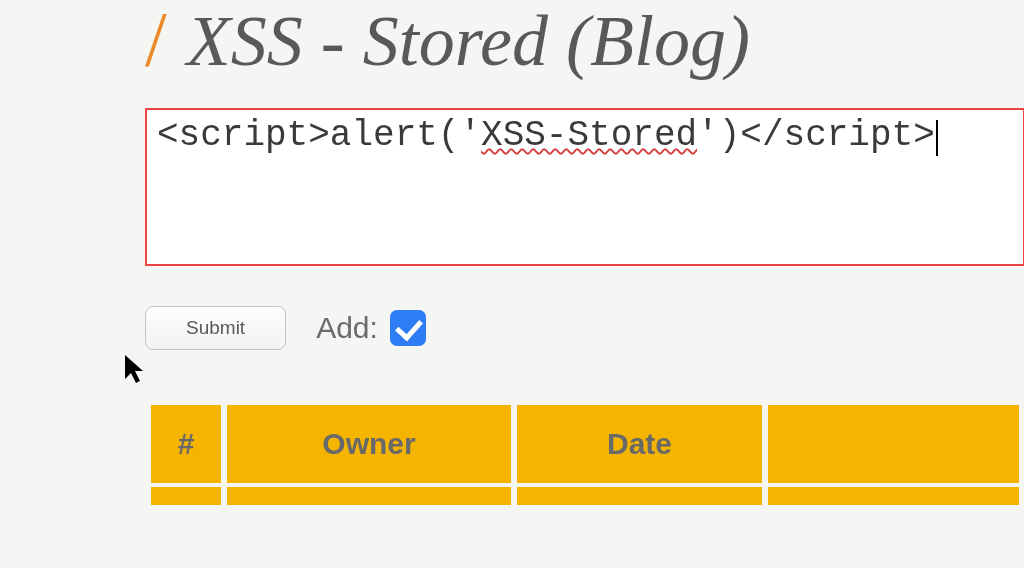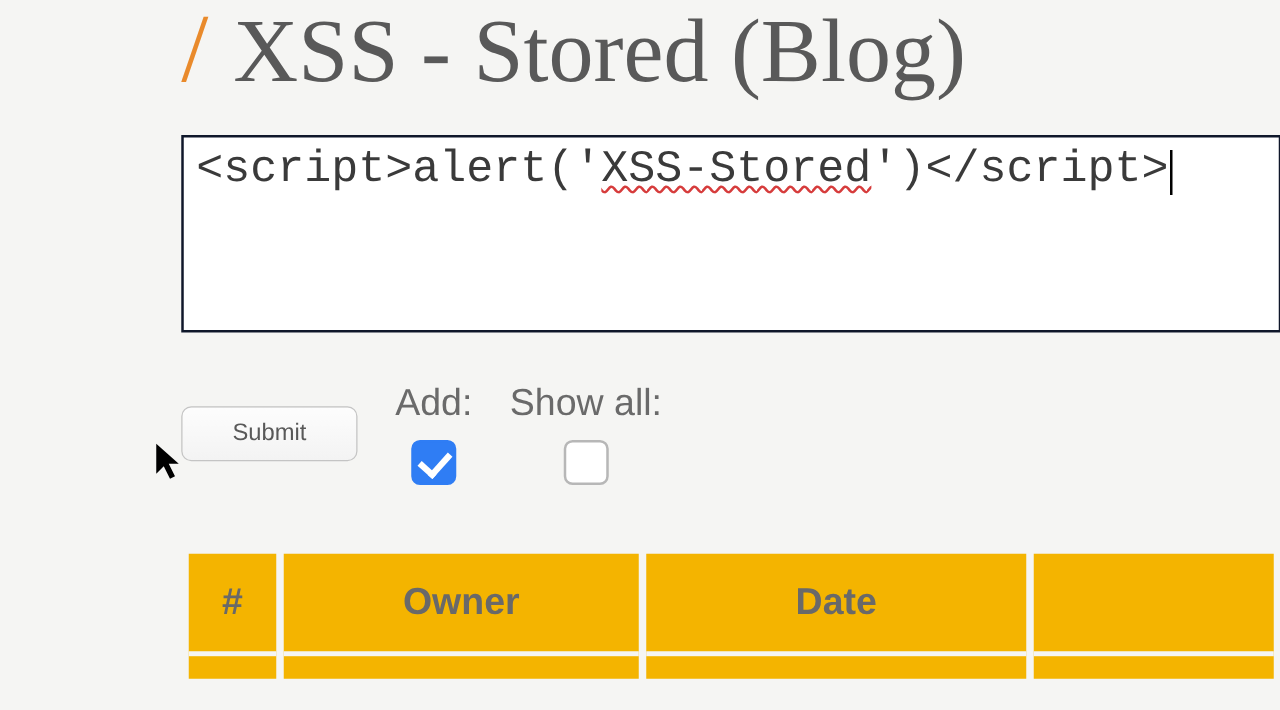--- a/index.html
+++ b/index.html
@@ -25,29 +25,30 @@
     font-family: "Comic Sans MS", "Segoe Script", cursive;
     font-size: 78px;
     color: #e98a2b;
     font-weight: normal;
     line-height: 1;
   }
   .title {
     font-family: "Comic Sans MS", "Segoe Script", cursive;
     font-size: 72px;
     color: #595959;
+    font-style: italic;
     font-weight: normal;
     line-height: 1;
     white-space: nowrap;
   }
   .entry-box {
     width: 880px;
     height: 158px;
     background: #ffffff;
-    border: 2px solid #0f172a;
+    border: 2px solid #ef4444;
     padding: 6px 10px;
     font-family: "Consolas", "Courier New", monospace;
     font-size: 36px;
     color: #3a3a3a;
     line-height: 1.1;
     resize: none;
     outline: none;
     overflow: hidden;
     position: relative;
   }
@@ -83,21 +84,20 @@
     background: linear-gradient(#fdfdfd, #f3f3f3);
     border: 1px solid #c4c4c4;
     border-radius: 8px;
     cursor: pointer;
     text-align: right;
   }
   .chk-label {
     display: flex;
     align-items: center;
     gap: 12px;
-    flex-direction: column;
   }
   .chk {
     width: 36px;
     height: 36px;
     border: 2px solid #b7b7b7;
     border-radius: 7px;
     background: #fff;
     position: relative;
     cursor: pointer;
   }
@@ -137,21 +137,21 @@
     background: #f4b400;
     color: #696969;
     font-weight: bold;
     font-size: 30px;
     padding: 22px 10px;
     text-align: center;
     border-bottom: 4px solid #f5f5f3;
   }
   th.col-num { width: 70px; }
   th.col-owner { width: 284px; }
-  th.col-date { width: 304px; }
+  th.col-date { width: 245px; }
   th.col-rest { width: auto; }
   tr.grid-row td {
     background: #f4b400;
     height: 18px;
   }
 </style>
 </head>
 <body>
 
 <div class="page">
@@ -167,24 +167,20 @@
   </div>
 
   <div class="controls">
     <button class="submit-btn">Submit</button>
 
     <div class="chk-label">
       <span>Add:</span>
       <span class="chk checked"></span>
     </div>
 
-    <div class="chk-label">
-      <span>Show all:</span>
-      <span class="chk"></span>
-    </div>
 
   </div>
 
   <div class="table-wrap">
     <table>
       <thead>
         <tr>
           <th class="col-num">#</th>
           <th class="col-owner">Owner</th>
           <th class="col-date">Date</th>

